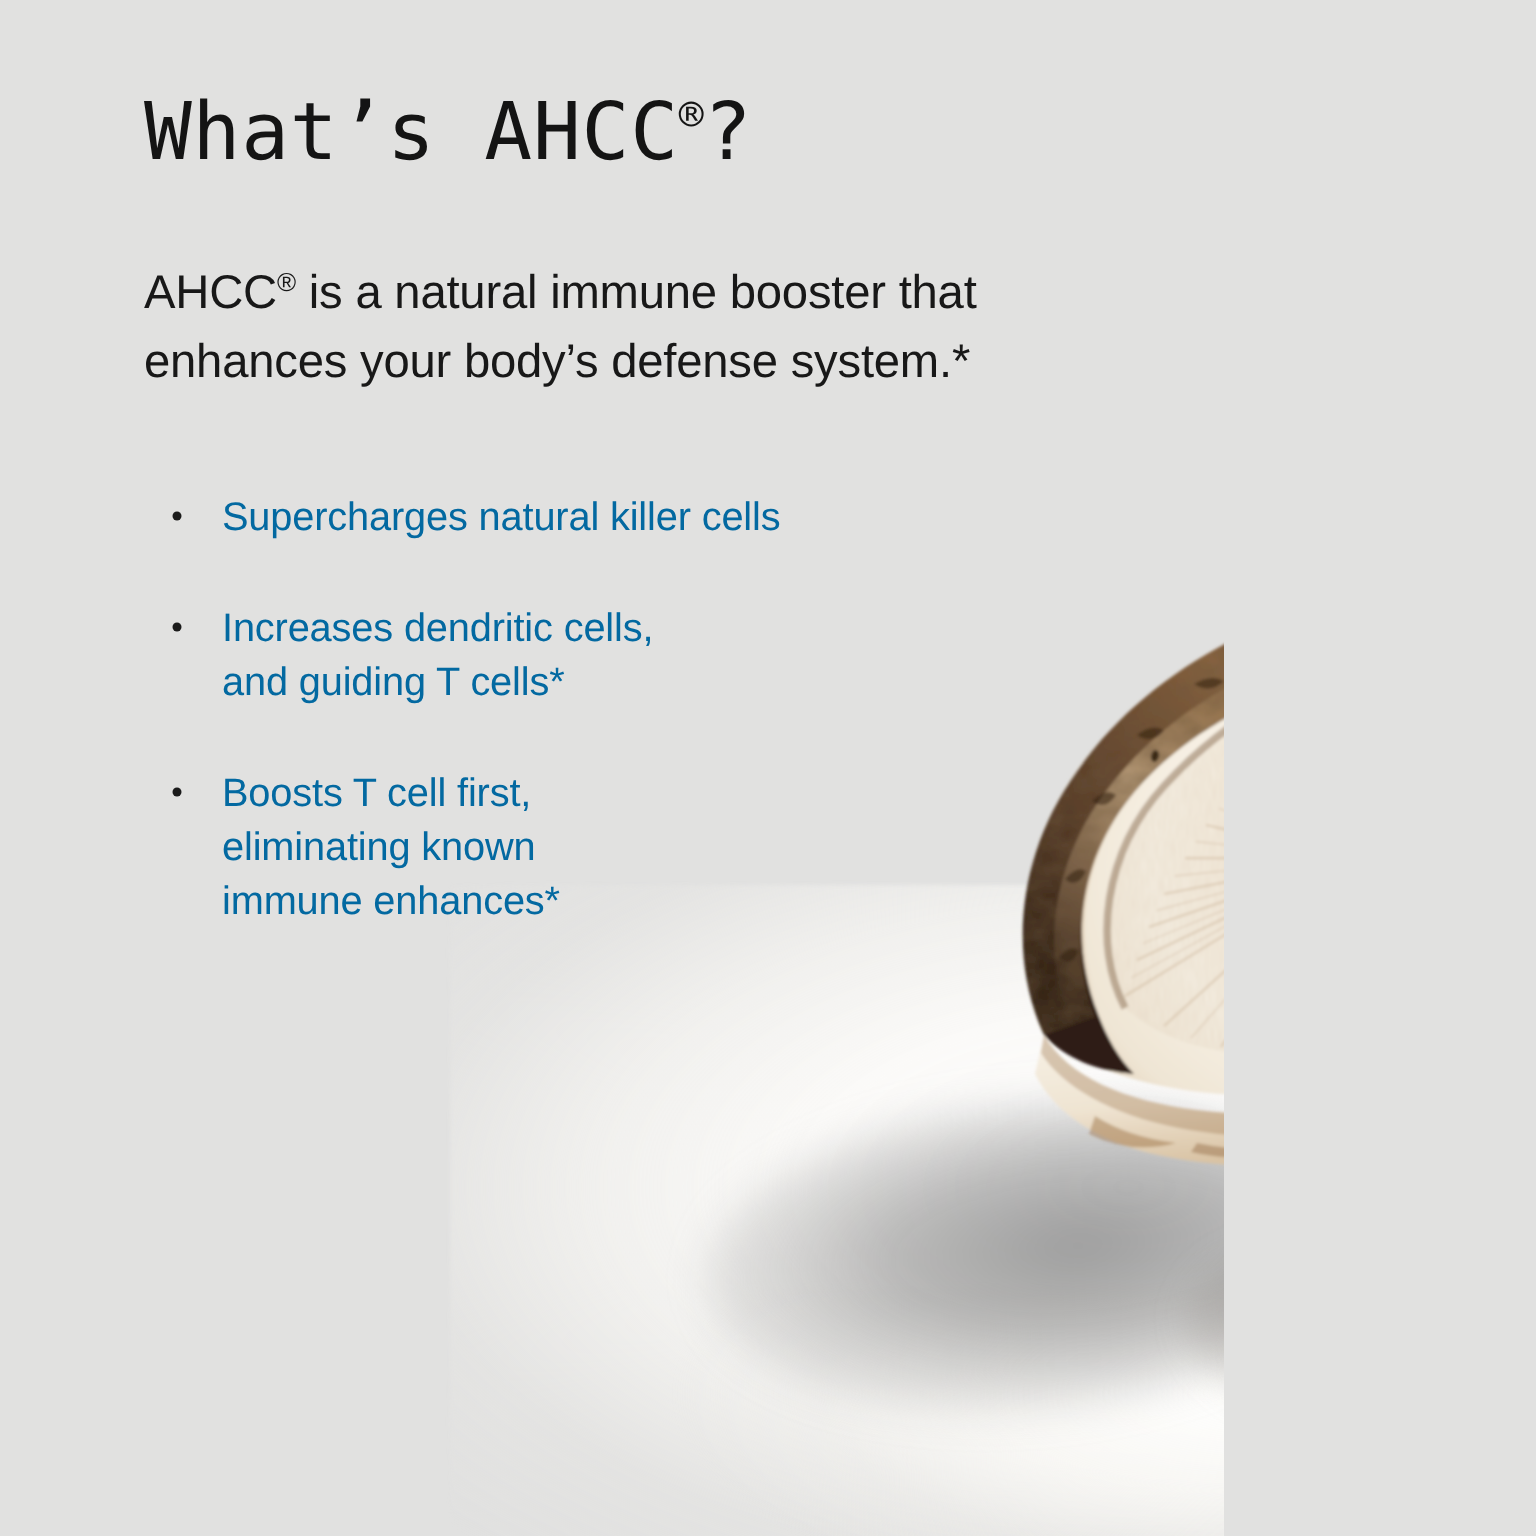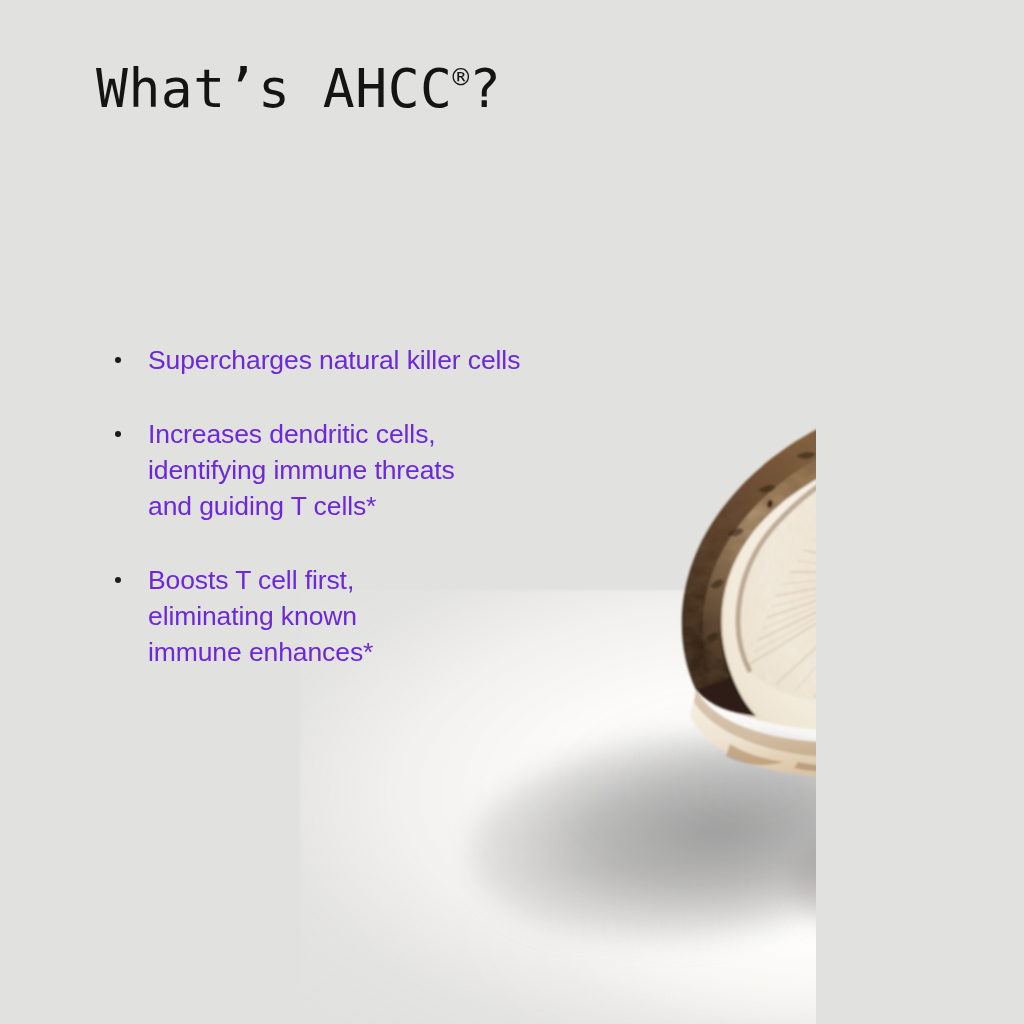--- a/index.html
+++ b/index.html
@@ -145,23 +145,22 @@
     left: 96px;
     top: 326px;
     width: 700px;
   }
   .bullet {
     position: relative;
     padding-left: 52px;
     margin-bottom: 38px;
     font-size: 26.5px;
     line-height: 1.36;
-    color: #6d28d9;
+    color: #0369a1;
     letter-spacing: -0.1px;
-    margin-top: 16px;
   }
   .bullet:last-child { margin-bottom: 0; }
   .bullet .dot {
     position: absolute;
     left: 19px;
     top: 15px;
     width: 6px;
     height: 6px;
     border-radius: 50%;
     background: #1b1b1b;
@@ -399,33 +398,33 @@
           </g>
         </g>
       </svg>
     </div>
   </div>
 
   <div class="content">
 
     <div class="headline"><span>What’s AHCC</span><span class="reg">®</span><span>?</span></div>
 
+    <div class="subhead"><span>AHCC</span><span class="reg">®</span><span> is a natural immune booster that</span><br><span>enhances your body’s defense system.*</span></div>
 
     <div class="bullets">
 
       <div class="bullet">
         <span class="dot"></span>
         <span class="line">Supercharges natural killer cells</span>
       </div>
 
 
       <div class="bullet">
         <span class="dot"></span>
         <span class="line">Increases dendritic cells,</span>
-        <span class="line">identifying immune threats</span>
         <span class="line">and guiding T cells*</span>
       </div>
 
       <div class="bullet">
         <span class="dot"></span>
         <span class="line">Boosts T cell first,</span>
         <span class="line">eliminating known</span>
         <span class="line">immune enhances*</span>
       </div>
 

